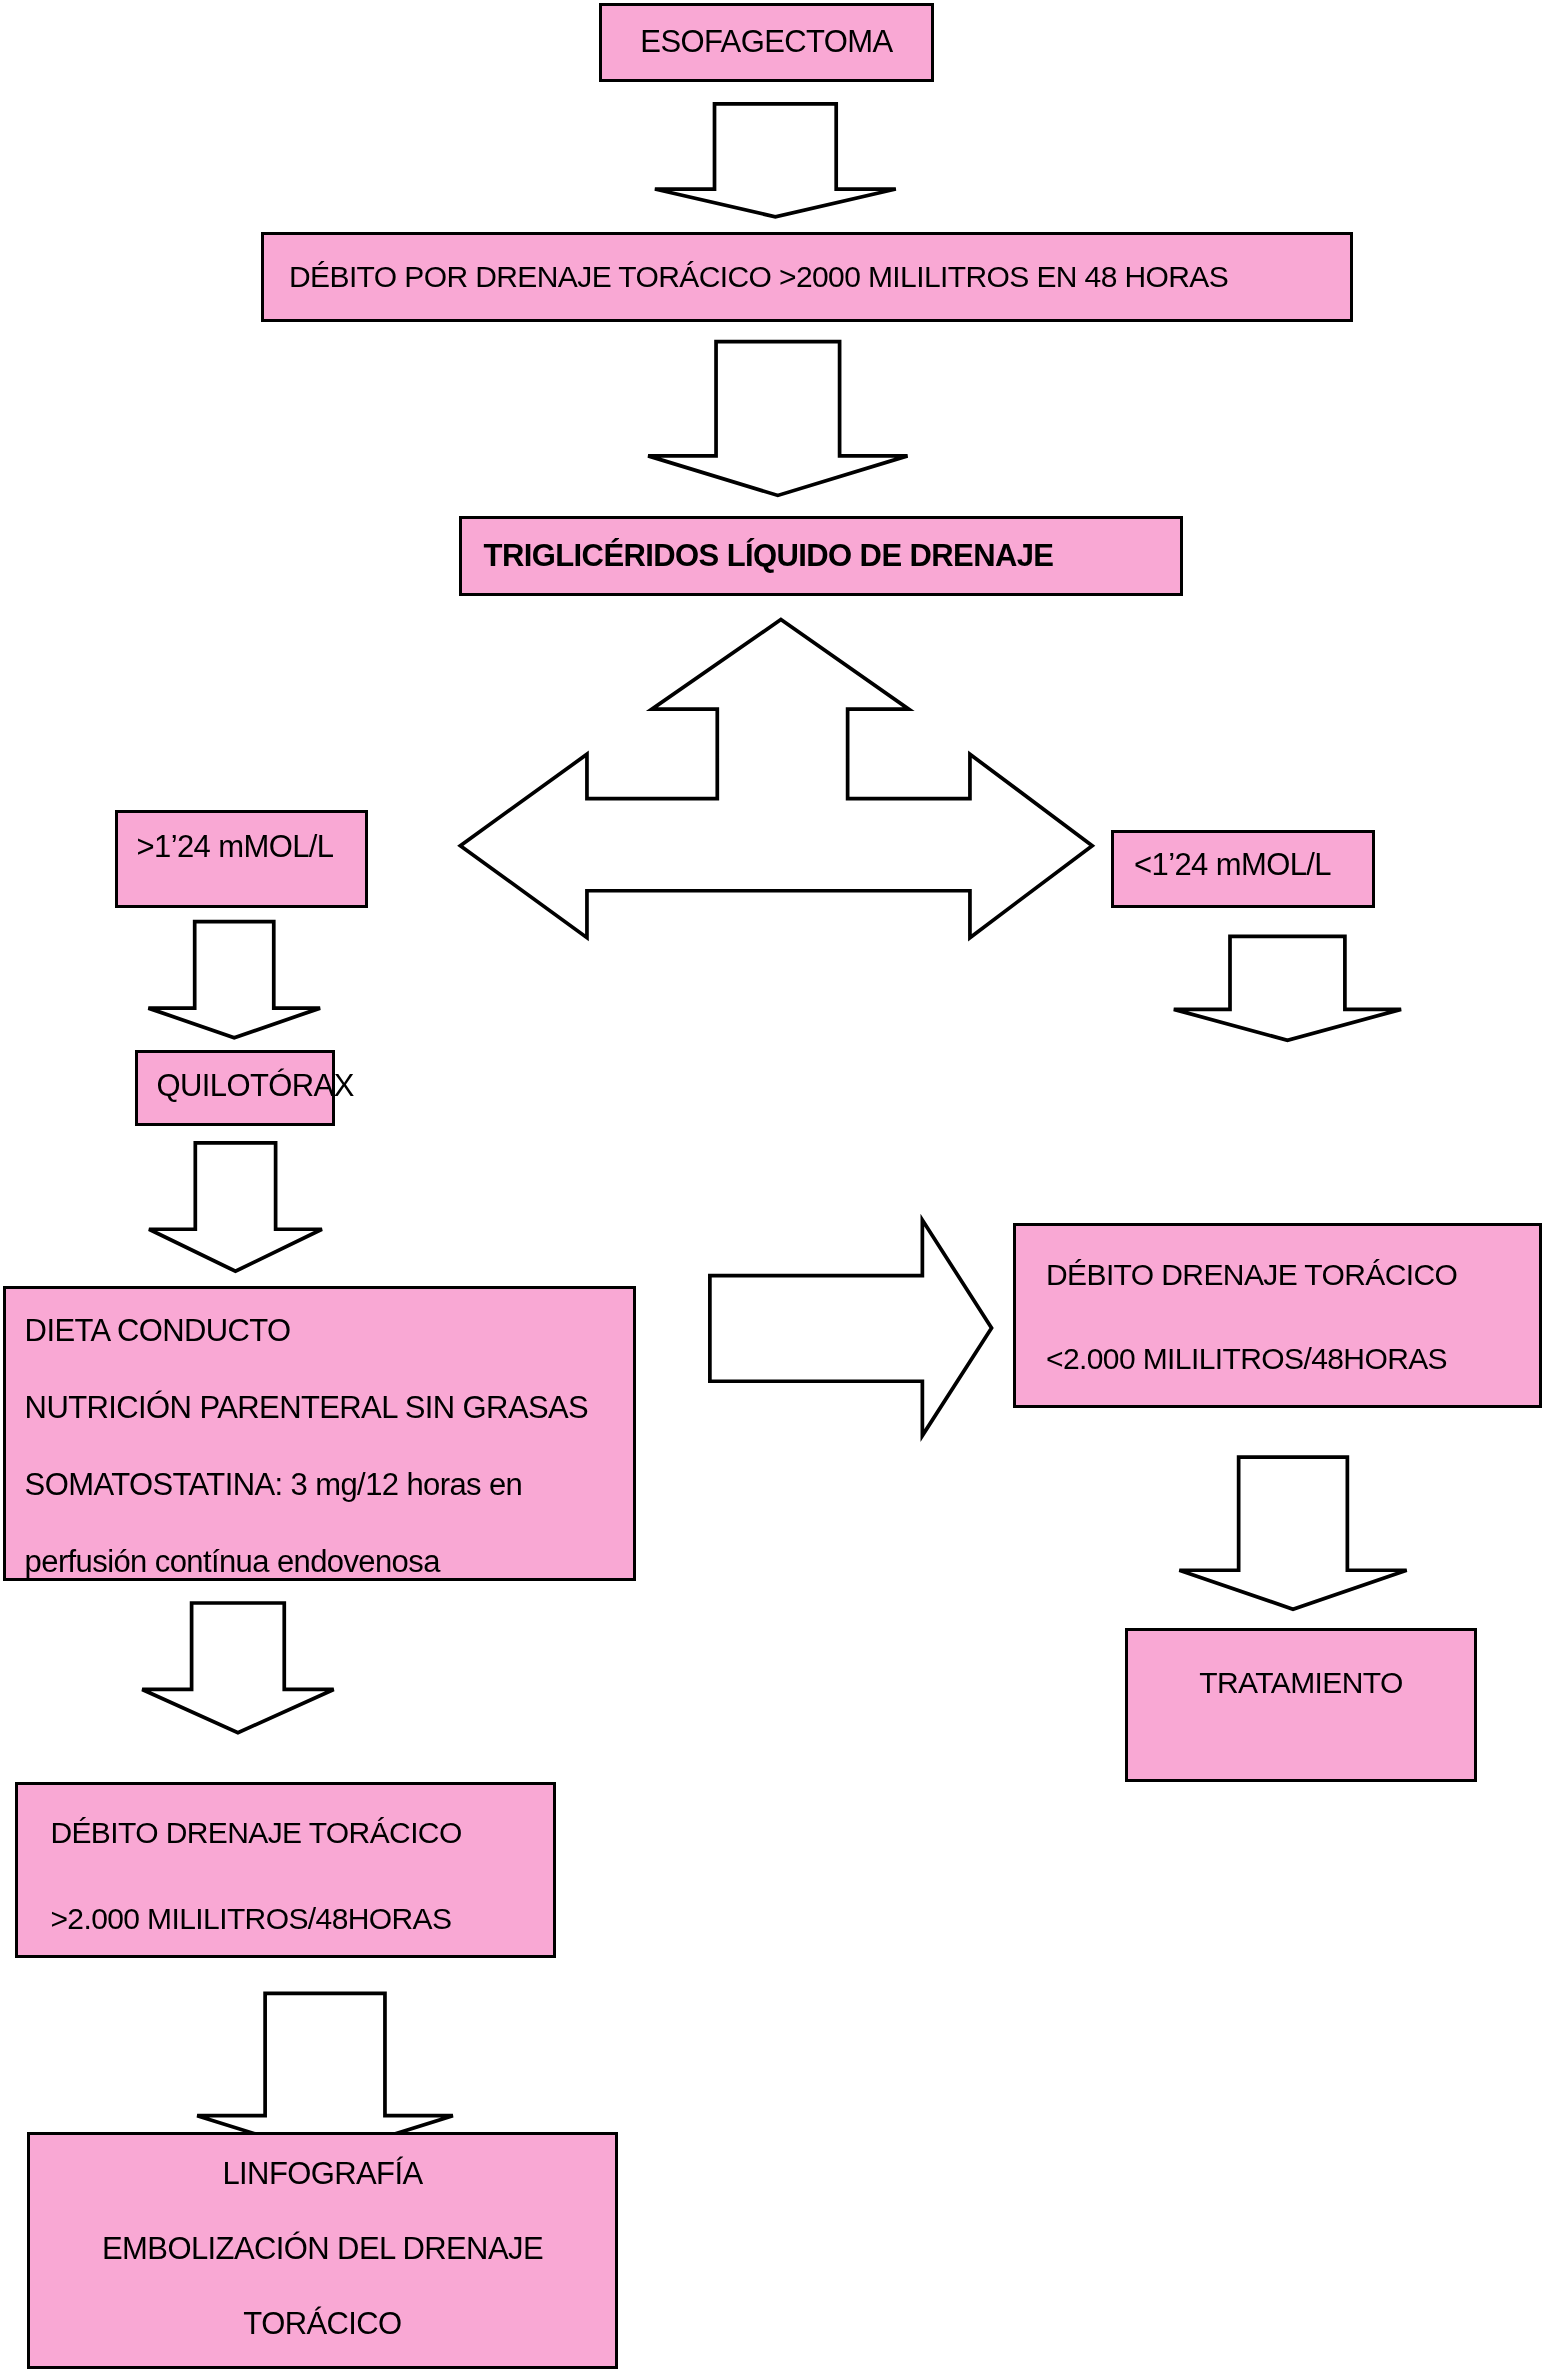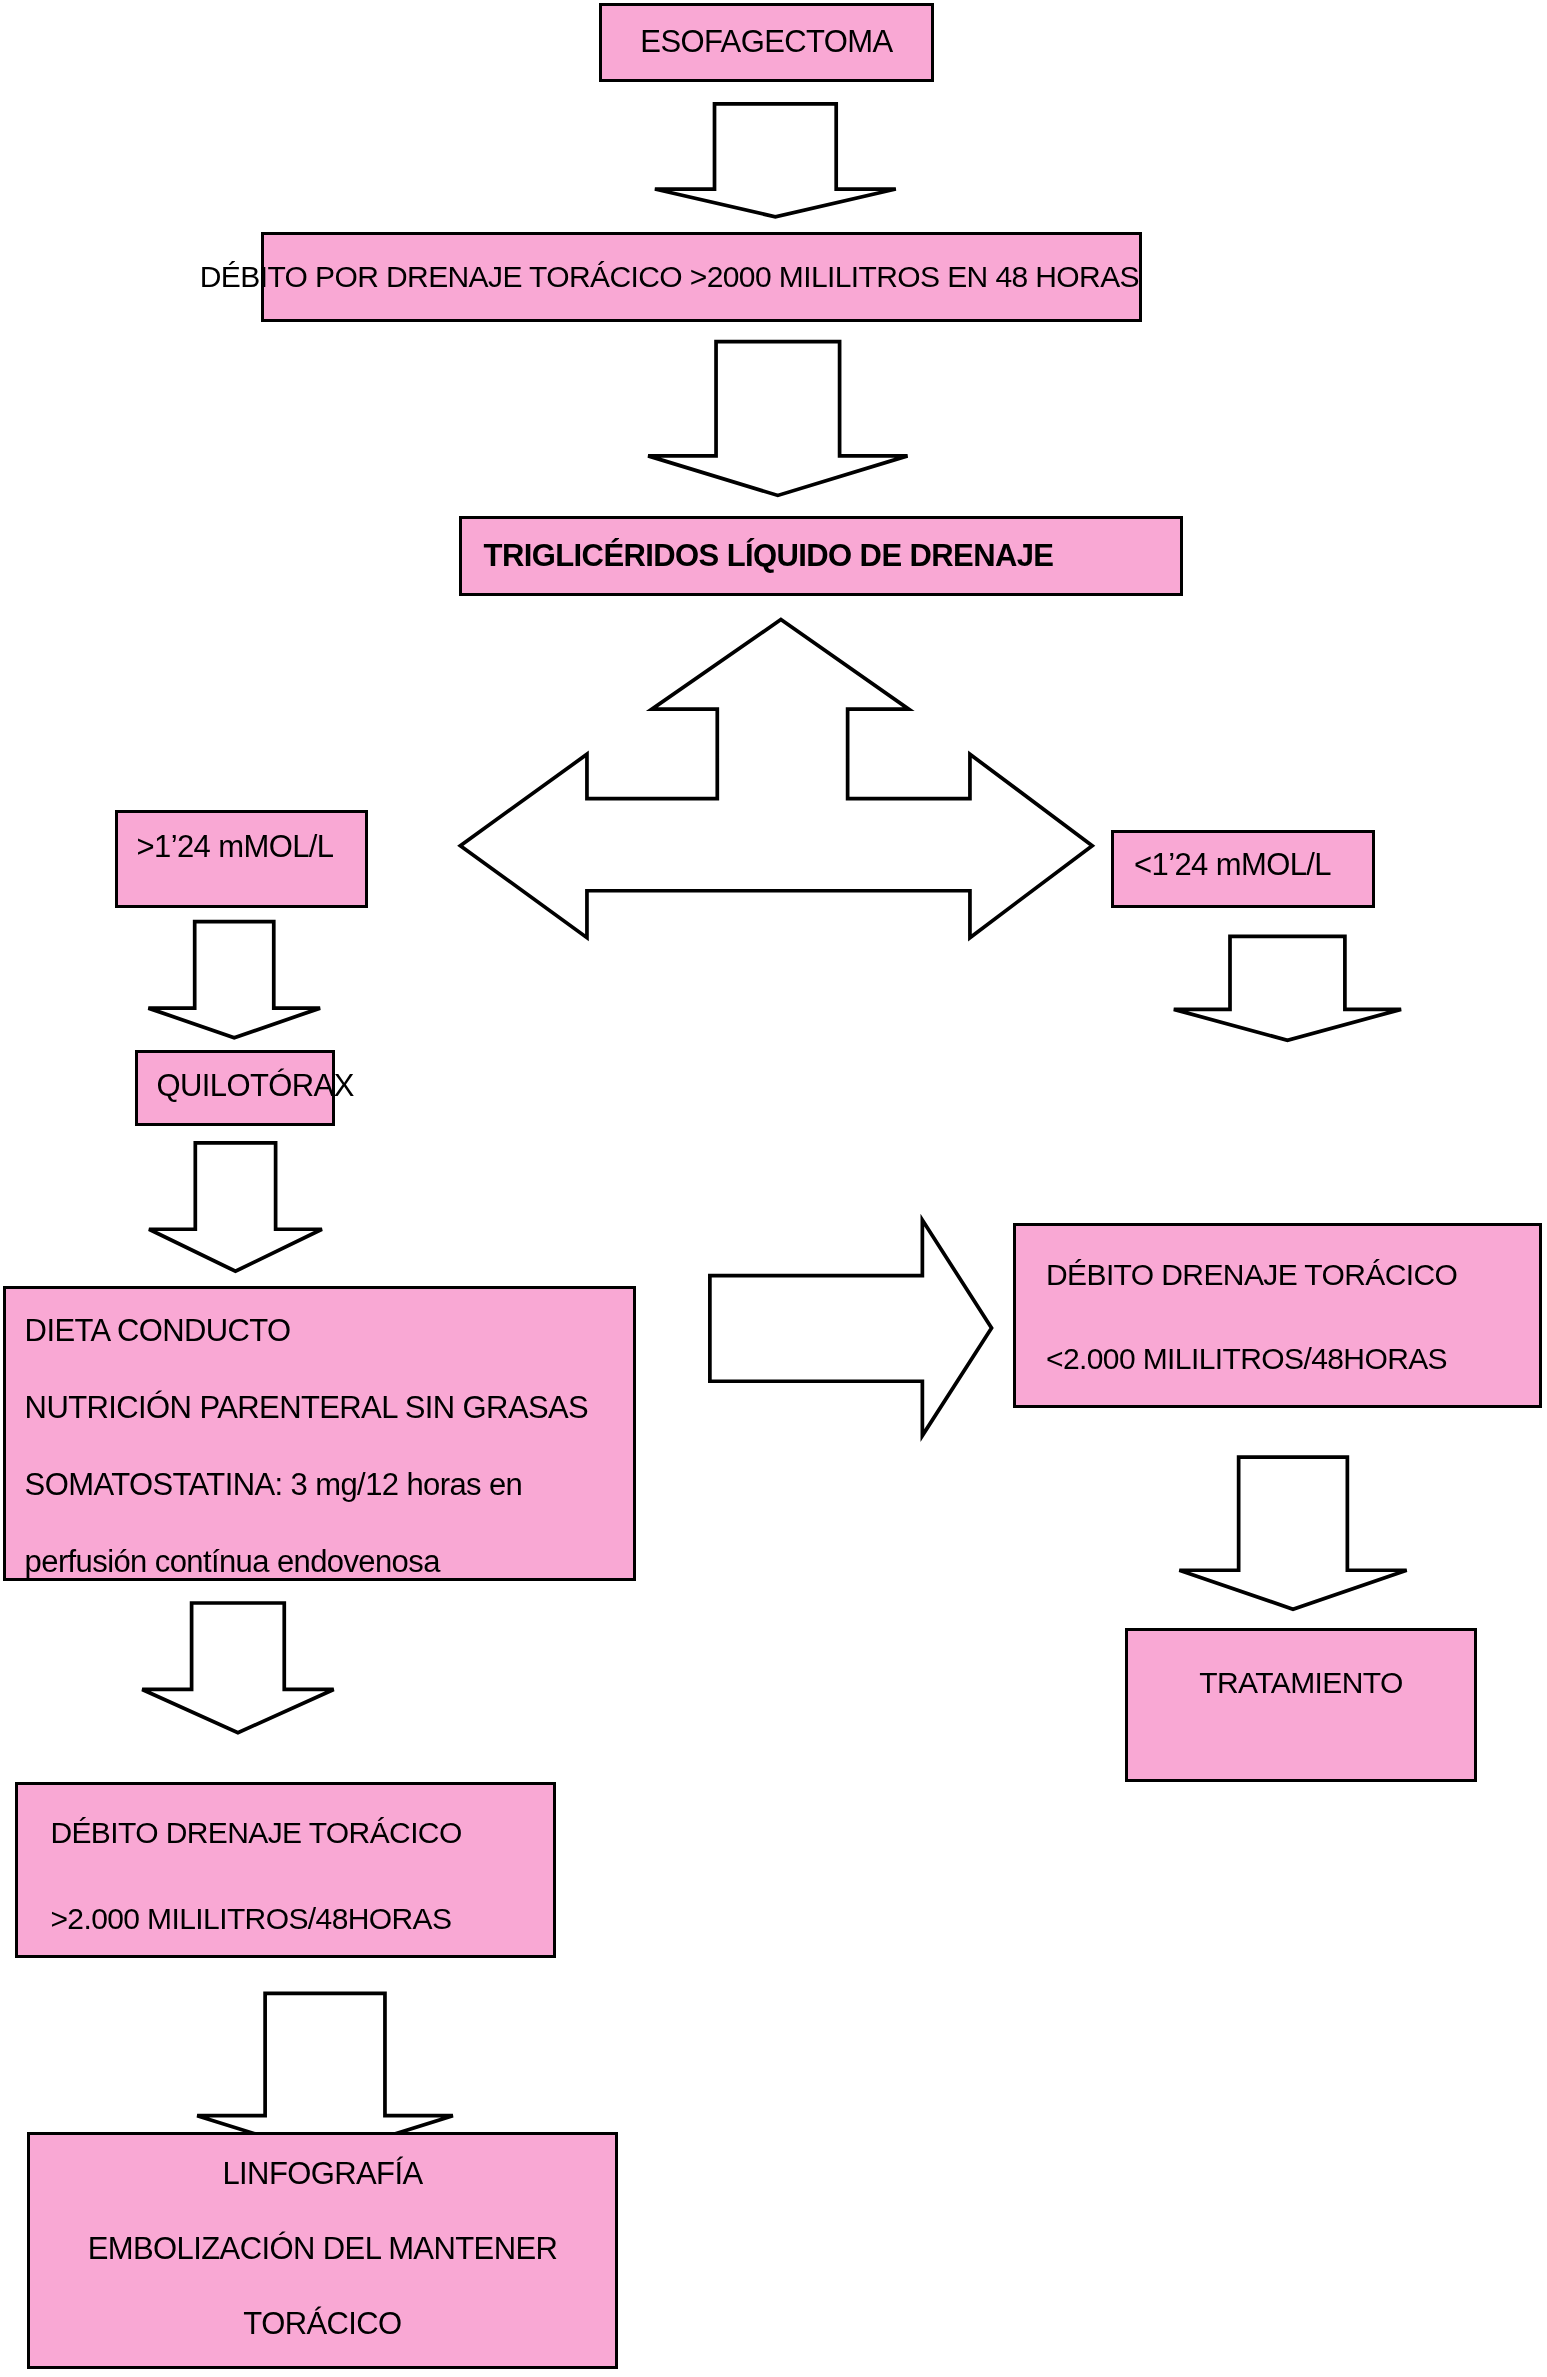--- a/index.html
+++ b/index.html
@@ -64,21 +64,21 @@
     <polygon points="1149,2065 1493,2065 1493,1975 1605,2150 1493,2324 1493,2236 1149,2236"></polygon>
     <polygon points="2005,2359 2181,2359 2181,2542 2277,2542 2093,2605 1909,2542 2005,2542"></polygon>
     <polygon points="310,2595 460,2595 460,2735 540,2735 385,2805 230,2735 310,2735"></polygon>
     <polygon points="429,3227 623,3227 623,3425 733,3425 526,3490 319,3425 429,3425"></polygon>
   </svg>
 
   <div class="box v-center h-center" style="left:599px; top:2.5px; width:335px; height:79px;">
     <span class="lbl">ESOFAGECTOMA</span>
   </div>
 
-  <div class="box v-center small" style="left:261px; top:232px; width:881px; height:90px; padding-left:25px;justify-content:flex-end;">
+  <div class="box v-center small" style="left:261px; top:232px; width:1092px; height:90px; padding-left:25px;">
     <span class="lbl">DÉBITO POR DRENAJE TORÁCICO &gt;2000 MILILITROS EN 48 HORAS</span>
   </div>
 
   <div class="box v-center" style="left:459px; top:516px; width:724px; height:80px; padding-left:21.6px;font-weight:bold;">
     <span class="lbl">TRIGLICÉRIDOS LÍQUIDO DE DRENAJE</span>
   </div>
 
   <div class="box" style="left:115px; top:810px; width:253px; height:98px; padding:16px 0 0 18.5px;">
     <span class="lbl">&gt;1’24 mMOL/L</span>
   </div>
@@ -108,18 +108,18 @@
     <div class="line">TRATAMIENTO</div>
   </div>
 
   <div class="box multiline small" style="left:15.4px; top:1782px; width:541px; height:176px; padding:5px 0 0 32px; line-height:86px;">
     <div class="line">DÉBITO DRENAJE TORÁCICO</div>
     <div class="line">&gt;2.000 MILILITROS/48HORAS</div>
   </div>
 
   <div class="box multiline" style="left:27px; top:2132px; width:591px; height:237px; padding-top:1.2px; line-height:75px; text-align:center;">
     <div class="line">LINFOGRAFÍA</div>
-    <div class="line">EMBOLIZACIÓN DEL MANTENER</div>
+    <div class="line">EMBOLIZACIÓN DEL DRENAJE</div>
     <div class="line">TORÁCICO</div>
   </div>
 
 </div>
 
 
 </body></html>

